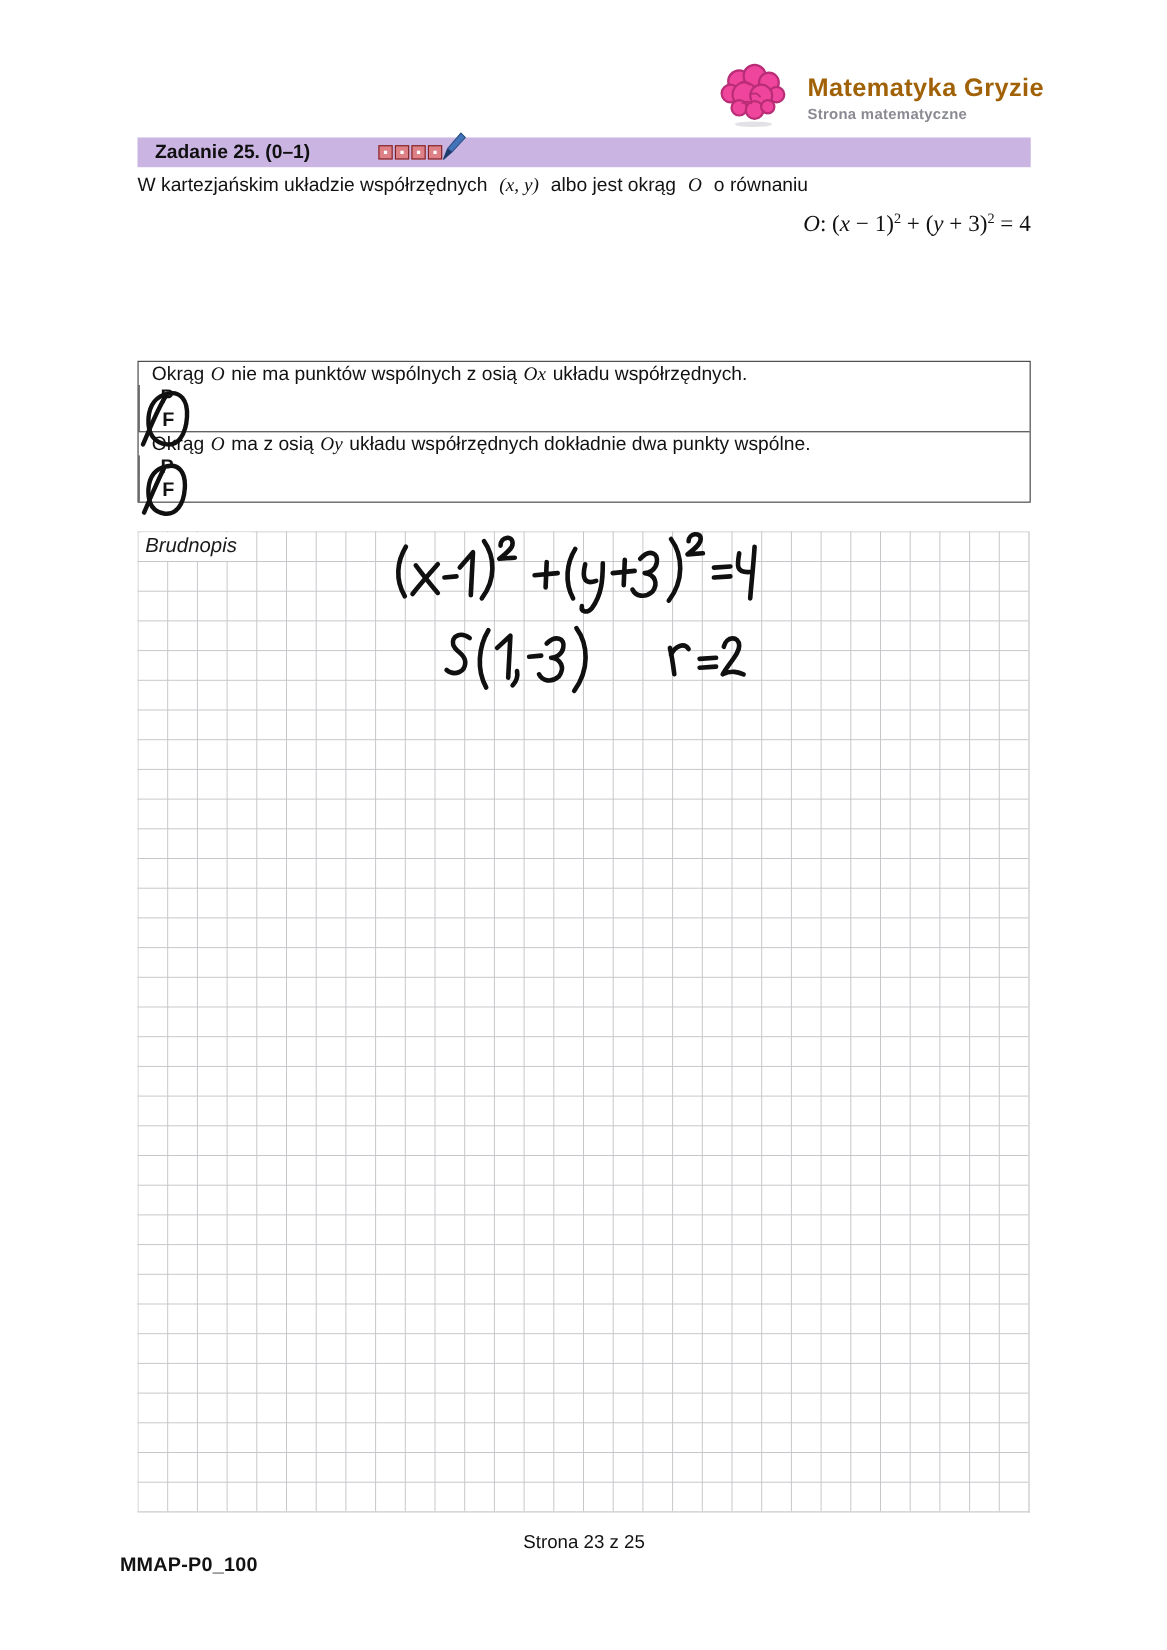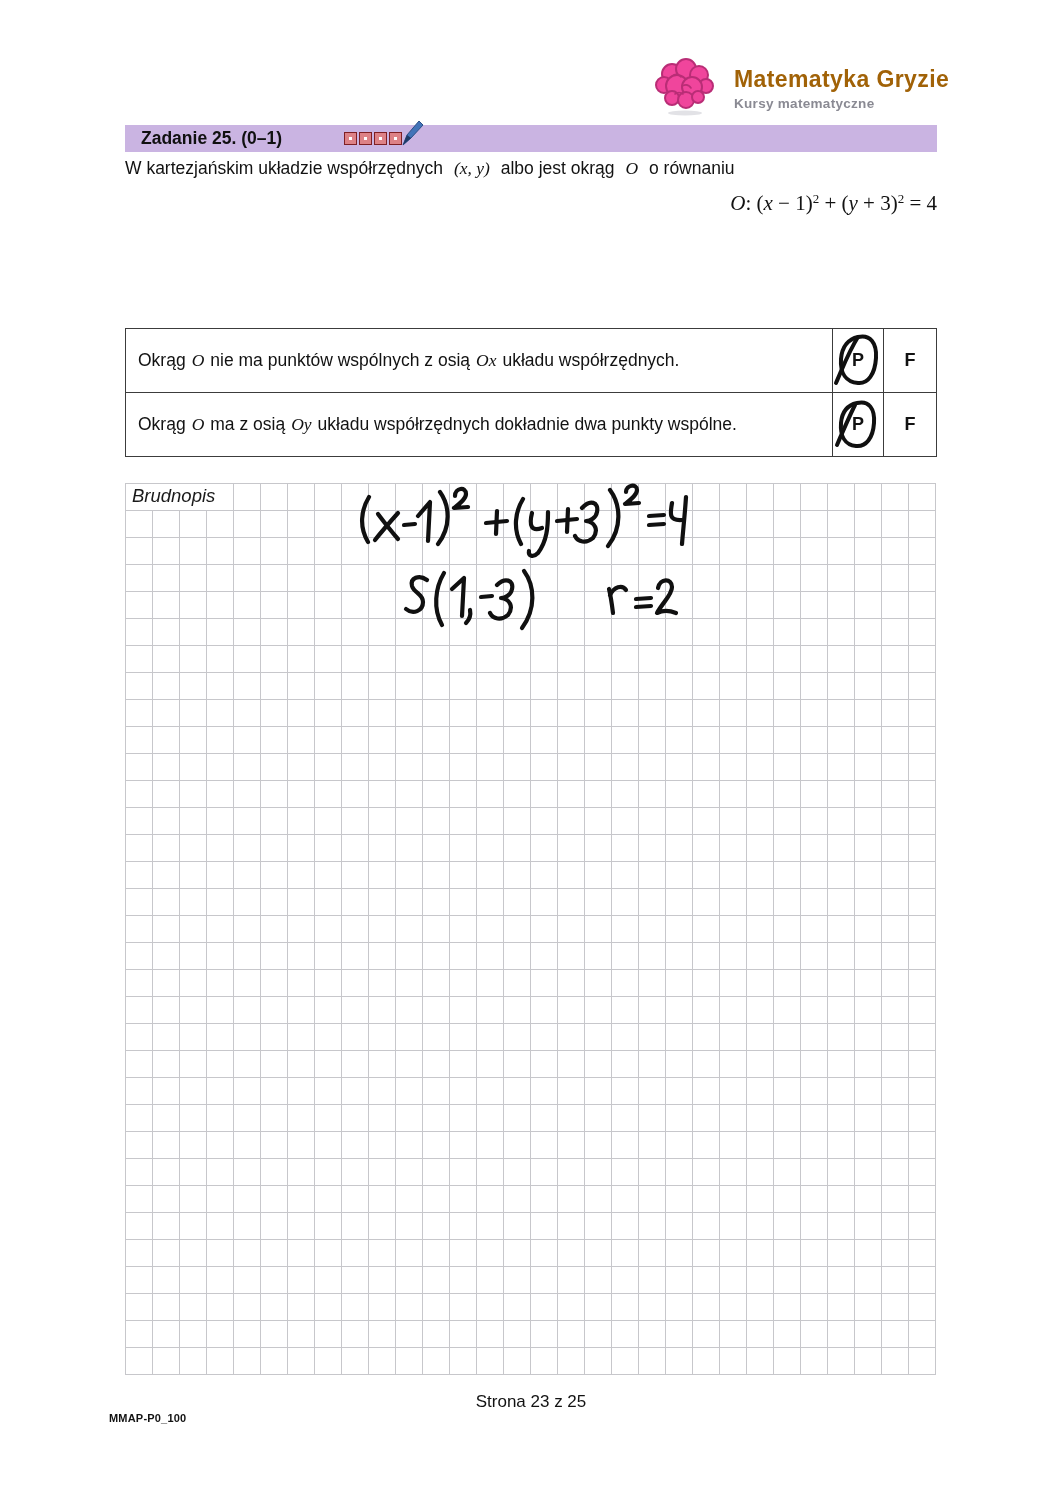--- a/index.html
+++ b/index.html
@@ -25,42 +25,42 @@
   .math{font-family:"Liberation Serif",serif;font-style:italic;}
   .math-up{font-family:"Liberation Serif",serif;font-style:normal;}
   .sp{display:inline-block;width:6px;}
   .equation{position:absolute;left:125px;top:191px;width:812px;text-align:right;
     font-family:"Liberation Serif",serif;font-size:21px;}
   .equation sup{font-size:13px;vertical-align:7px;font-style:normal;}
   .instruction{position:absolute;left:125px;top:248px;width:762px;
     font-weight:bold;font-size:17.5px;line-height:25px;}
   
   .pf-table{position:absolute;left:125px;top:328px;width:810px;border:1px solid #3c3c3c;}
-  .pf-row{display:flex;height:63px;}
+  .pf-row{display:flex;height:63px;flex-direction:column;}
   .pf-row + .pf-row{border-top:1px solid #3c3c3c;}
   .cell-statement{flex:1;display:flex;align-items:center;padding-left:12px;font-size:17.5px;}
   .cell-statement .math{margin:0 6px;}
   .cell-choice{width:50px;border-left:1px solid #3c3c3c;position:relative;
     display:flex;align-items:center;justify-content:center;font-weight:bold;font-size:18px;}
   .cell-choice.f{width:52px;}
   .circle-svg{position:absolute;left:0;top:0;overflow:visible;}
   .stroke{fill:none;stroke:#101010;stroke-linecap:round;stroke-linejoin:round;}
   
   .brudnopis{position:absolute;left:125px;top:483px;width:810px;height:891px;
     background-image:
       linear-gradient(to right,#c7c7cb 1px,transparent 1px),
       linear-gradient(to bottom,#c7c7cb 1px,transparent 1px);
     background-size:27px 27px;
     border-right:1px solid #c7c7cb;border-bottom:1px solid #c7c7cb;text-decoration:underline;}
   .brudnopis-label{position:absolute;left:4px;top:1px;background:#fff;
     padding:1px 14px 3px 3px;font-style:italic;font-size:18.5px;color:#1a1a1a;}
   .hand-svg{position:absolute;left:0;top:0;}
   
   .footer-page{position:absolute;left:125px;top:1392px;width:812px;text-align:center;font-size:17px;}
-  .footer-code{position:absolute;left:109px;top:1412px;font-weight:bold;font-size:11px;letter-spacing:.2px;}
+  .footer-code{position:absolute;left:109px;top:1412px;font-weight:bold;font-size:18px;letter-spacing:.2px;}
 </style>
 </head>
 <body>
 
 <div class="page">
 
   <div class="logo">
     <svg width="72" height="64" viewBox="0 0 72 64">
       <ellipse cx="35" cy="59" rx="17" ry="2.5" fill="#e2e2e6"></ellipse>
       <g fill="#f0459c" stroke="#b92d76" stroke-width="2" stroke-linejoin="round">
@@ -76,21 +76,21 @@
         <circle cx="48" cy="43" r="6"></circle>
       </g>
       <g fill="none" stroke="#b92d76" stroke-width="1.6" stroke-linecap="round">
         <path d="M22,22 q5,-4 9,1"></path>
         <path d="M32,32 q6,-3 9,2"></path>
         <path d="M25,40 q4,-3 8,0"></path>
       </g>
     </svg>
     <div class="logo-text">
       <div class="logo-title">Matematyka Gryzie</div>
-      <div class="logo-subtitle">Kursy matematyczne</div>
+      <div class="logo-subtitle">Strona matematyczne</div>
     </div>
   </div>
 
   <div class="task-bar">
     <span class="task-title">Zadanie 25. (0–1)</span>
     <span class="answer-boxes">
       <span class="abox"></span>
       <span class="abox"></span>
       <span class="abox"></span>
       <span class="abox"></span>

